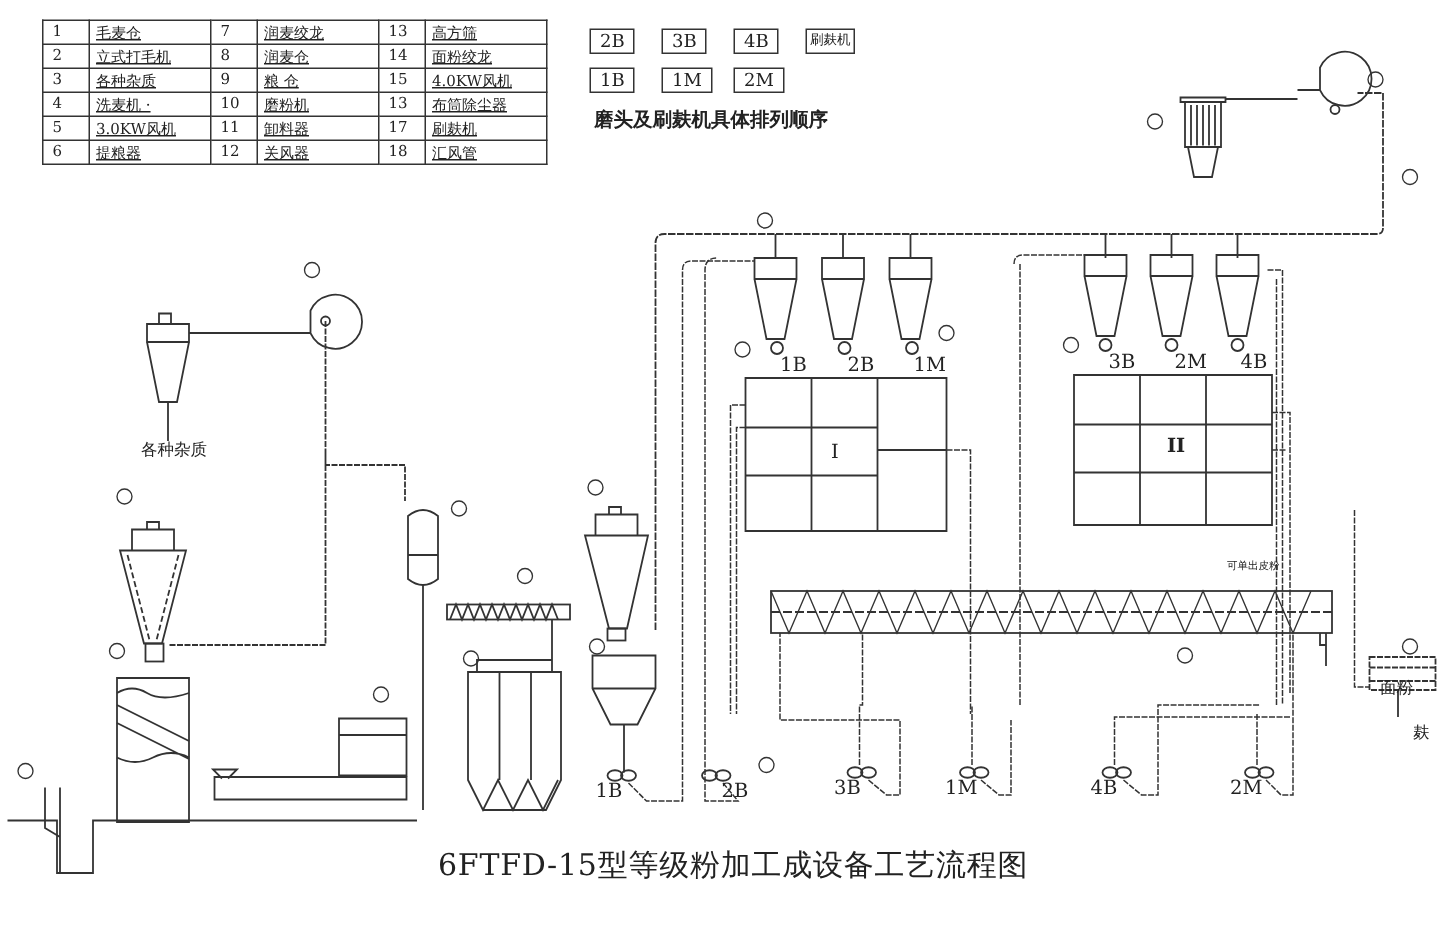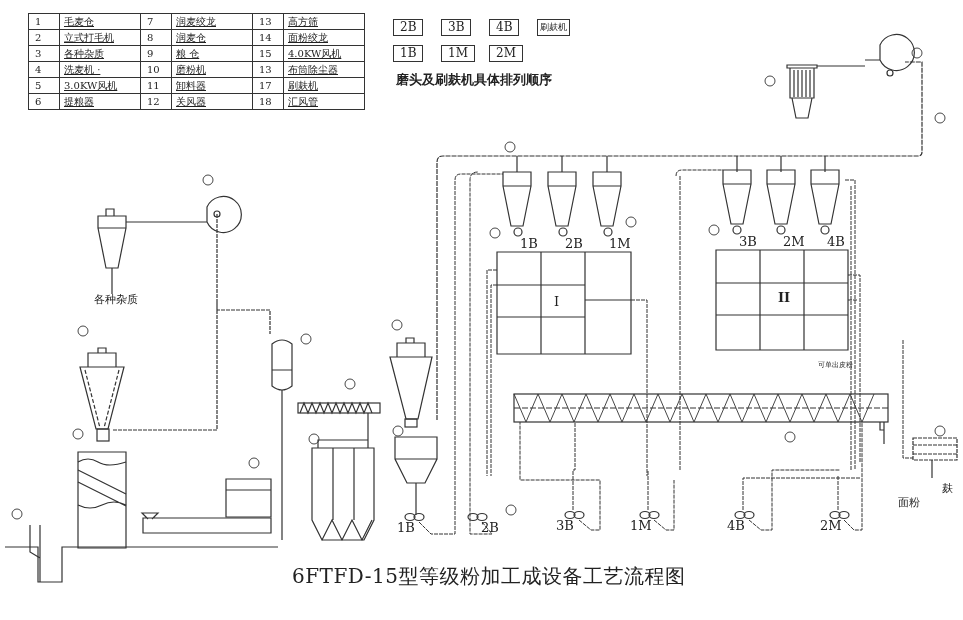--- a/index.html
+++ b/index.html
@@ -206,22 +206,22 @@
       <circle cx="917" cy="53" r="5"></circle>
       <circle cx="770" cy="81" r="5"></circle>
     <circle cx="940" cy="431" r="5"></circle>
       <circle cx="940" cy="118" r="5"></circle>
   </g>
 </svg>
 
 <div class="lbl small" style="left:94px;top:292px;">各种杂质</div>
 <div class="lbl" style="left:554px;top:294px;">I</div>
 <div class="lbl" style="left:778px;top:290px;font-weight:bold;">II</div>
-<div class="lbl tiny" style="left:818px;top:360px;">可单出皮粉</div>
-<div class="lbl small" style="left:898px;top:451px;margin-top:44px;">面粉</div>
+<div class="lbl tiny" style="left:818px;top:372px;">可单出皮粉</div>
+<div class="lbl small" style="left:920px;top:451px;">面粉</div>
 <div class="lbl small" style="left:942px;top:481px;">麸</div>
 
 <div class="lbl" style="left:520px;top:236px;">1B</div>
 <div class="lbl" style="left:565px;top:236px;">2B</div>
 <div class="lbl" style="left:609px;top:236px;">1M</div>
 <div class="lbl" style="left:739px;top:234px;">3B</div>
 <div class="lbl" style="left:783px;top:234px;">2M</div>
 <div class="lbl" style="left:827px;top:234px;">4B</div>
 
 <div class="lbl" style="left:397px;top:520px;">1B</div>

